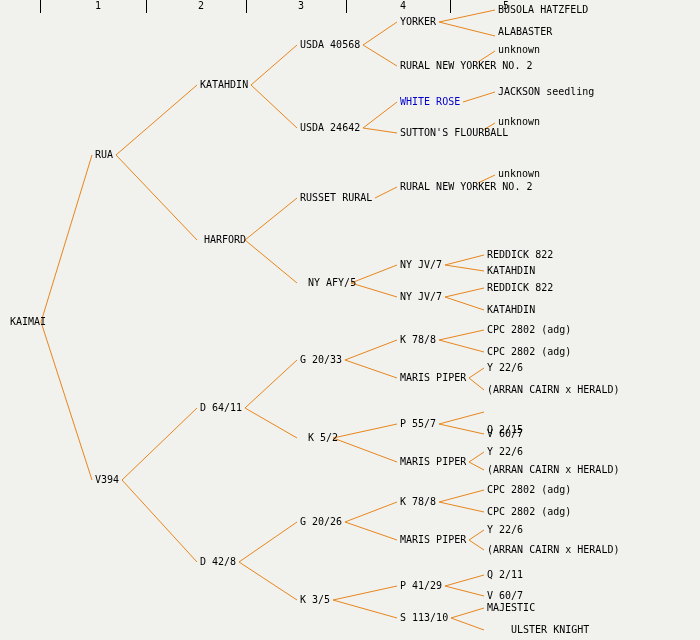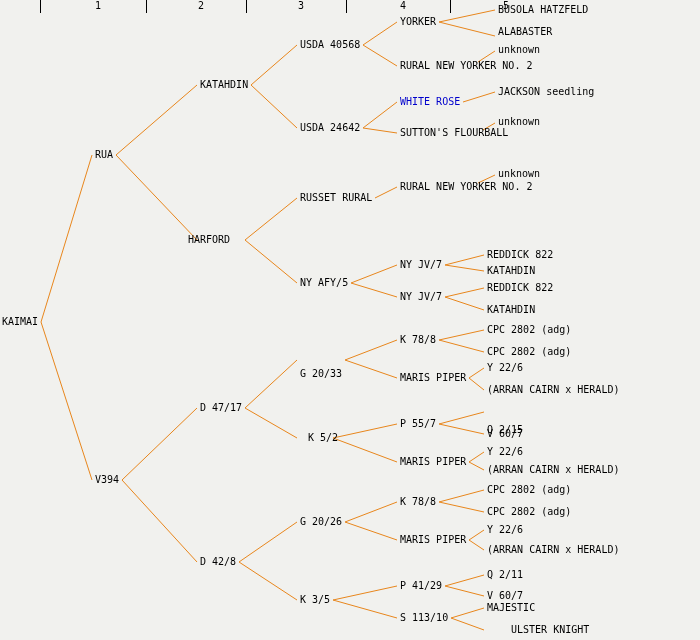--- a/index.html
+++ b/index.html
@@ -103,35 +103,35 @@
       <line class="edge" x1="451" y1="618" x2="484" y2="630"></line>
     </g>
   </svg>
 
   <span class="gen" style="left:95px">1</span>
   <span class="gen" style="left:198px">2</span>
   <span class="gen" style="left:298px">3</span>
   <span class="gen" style="left:400px">4</span>
   <span class="gen" style="left:503px">5</span>
 
-  <span class="node" style="left:2px;top:316px">KAIMAI</span>
+  <span class="node" style="left:10px;top:316px">KAIMAI</span>
 
   <span class="node" style="left:95px;top:149px">RUA</span>
   <span class="node" style="left:95px;top:474px">V394</span>
 
   <span class="node" style="left:200px;top:79px">KATAHDIN</span>
-  <span class="node" style="left:188px;top:234px">HARFORD</span>
-  <span class="node" style="left:200px;top:402px">D 47/17</span>
+  <span class="node" style="left:204px;top:234px">HARFORD</span>
+  <span class="node" style="left:200px;top:402px">D 64/11</span>
   <span class="node" style="left:200px;top:556px">D 42/8</span>
 
   <span class="node" style="left:300px;top:39px">USDA 40568</span>
   <span class="node" style="left:300px;top:122px">USDA 24642</span>
   <span class="node" style="left:300px;top:192px">RUSSET RURAL</span>
-  <span class="node" style="left:300px;top:277px">NY AFY/5</span>
-  <span class="node" style="left:300px;top:368px">G 20/33</span>
+  <span class="node" style="left:308px;top:277px">NY AFY/5</span>
+  <span class="node" style="left:300px;top:354px">G 20/33</span>
   <span class="node" style="left:308px;top:432px">K 5/2</span>
   <span class="node" style="left:300px;top:516px">G 20/26</span>
   <span class="node" style="left:300px;top:594px">K 3/5</span>
 
   <span class="node" style="left:400px;top:16px">YORKER</span>
   <span class="node" style="left:400px;top:60px">RURAL NEW YORKER NO. 2</span>
   <span class="node link" style="left:400px;top:96px">WHITE ROSE</span>
   <span class="node" style="left:400px;top:127px">SUTTON'S FLOURBALL</span>
   <span class="node" style="left:400px;top:181px">RURAL NEW YORKER NO. 2</span>
   <span class="node" style="left:400px;top:259px">NY JV/7</span>

